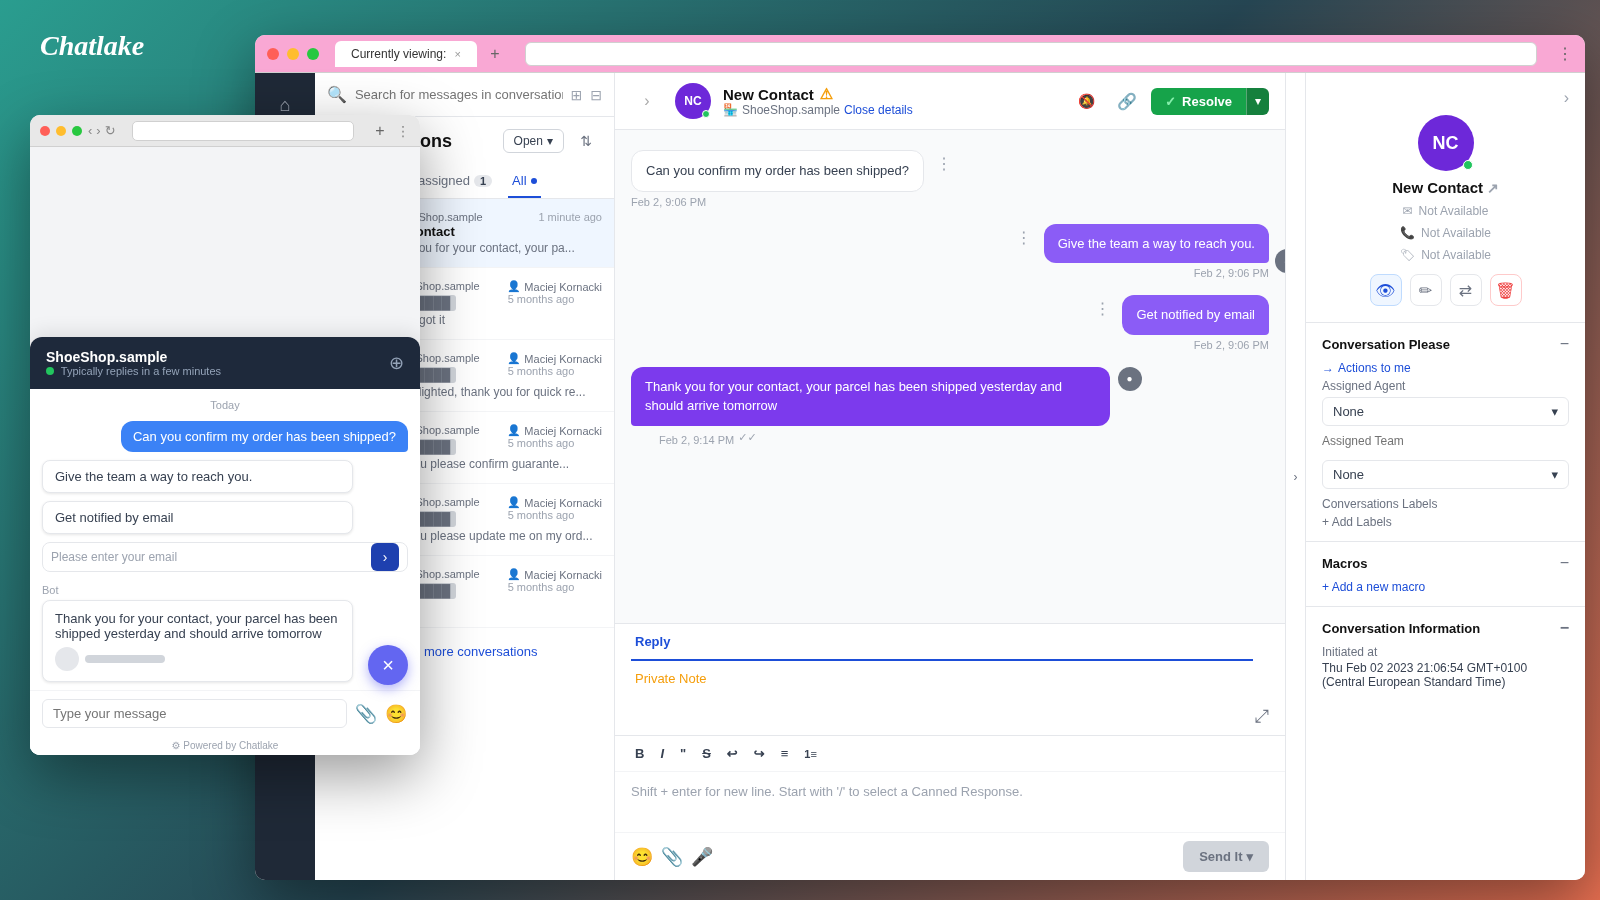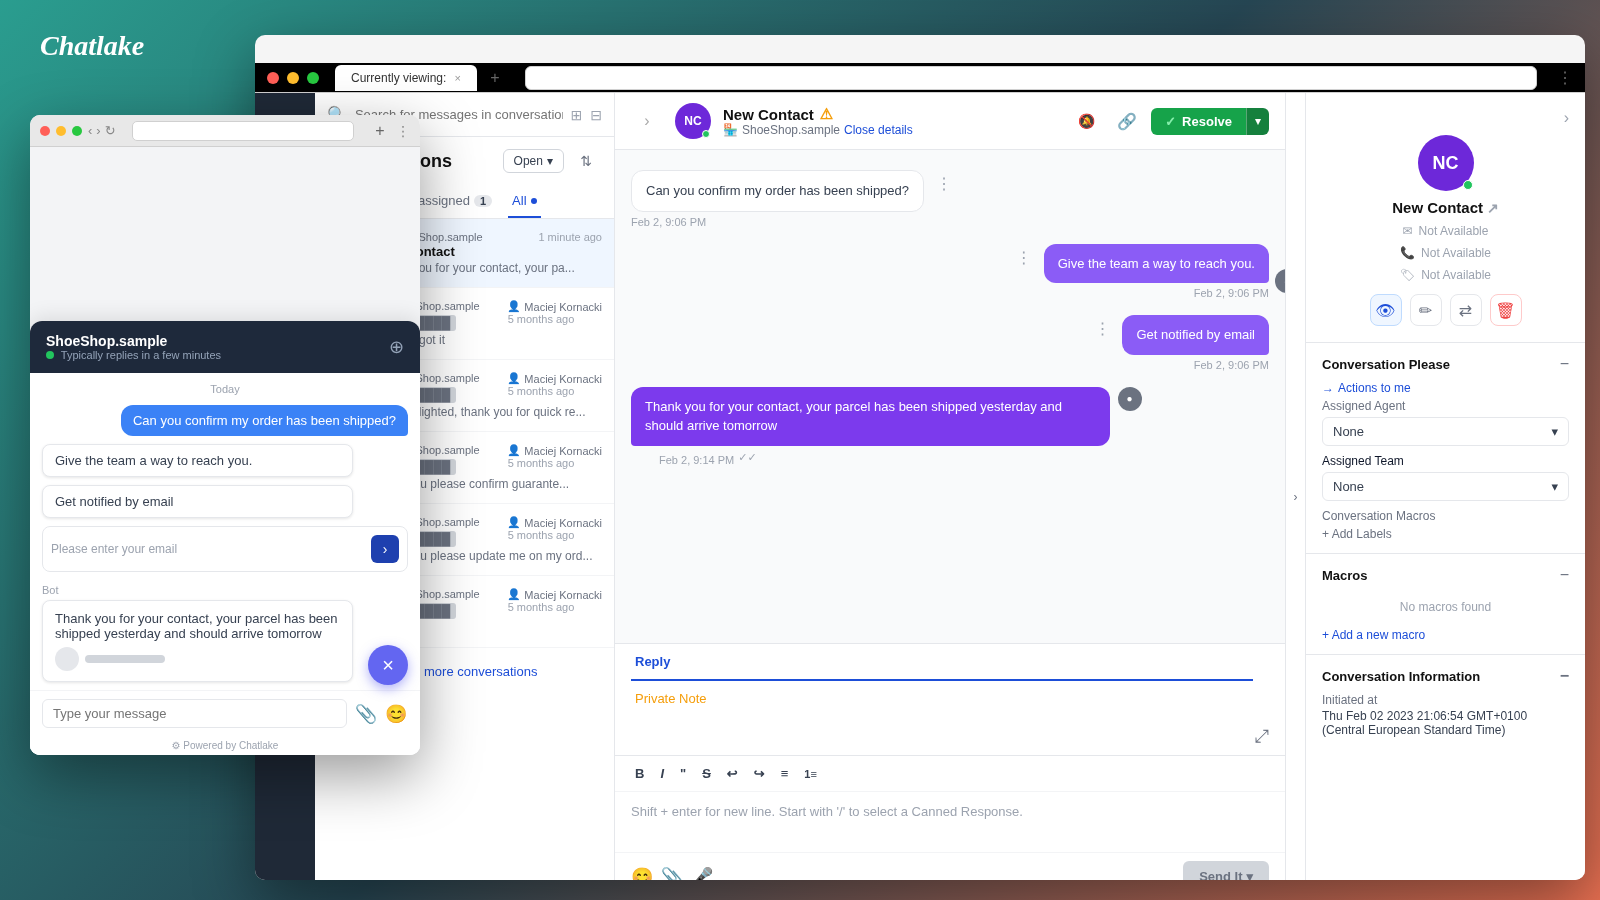--- a/index.html
+++ b/index.html
@@ -31,28 +31,27 @@
       left: 255px;
       right: 15px;
       bottom: 20px;
       background: #f5f5f5;
       border-radius: 10px;
       box-shadow: 0 20px 60px rgba(0,0,0,0.4);
       overflow: hidden;
     }
 
     .browser-titlebar {
-      background: #000000;
-      height: 30px;
+      background: #f9a8d4;
+      height: 38px;
       display: flex;
       align-items: center;
       padding: 0 12px;
       gap: 8px;
       border-bottom: 1px solid #d0d0d0;
-      margin-top: 28px;
     }
 
     .traffic-light { width: 12px; height: 12px; border-radius: 50%; }
     .tl-red { background: #ff5f57; }
     .tl-yellow { background: #ffbd2e; }
     .tl-green { background: #28c840; }
 
     .browser-url {
       flex: 1;
       background: white;
@@ -806,21 +805,21 @@
       font-size: 13px;
       border: 1px solid #e5e7eb;
       box-shadow: 0 1px 3px rgba(0,0,0,0.1);
       max-width: 85%;
     }
 
     .email-input-area {
       background: white;
       border: 1px solid #e5e7eb;
       border-radius: 8px;
-      padding: 8px 8px;
+      padding: 0 8px;
       display: flex;
       align-items: center;
       gap: 8px;
       margin: 0 12px 8px;
     }
 
     .email-placeholder { flex: 1; font-size: 12px; color: #9ca3af; }
     .email-send-btn {
       background: #1e40af;
       color: white;
@@ -1369,36 +1368,35 @@
           <span>→</span>
           <span>Actions to me</span>
         </div>
 
         <div style="font-size:12px;color:#6b7280;margin-bottom:4px;">Assigned Agent</div>
         <div class="assign-select">
           <span>None</span>
           <span>▾</span>
         </div>
 
-        <div style="font-size:12px;color:#0f172a;margin-bottom:4px;">Assigned Team</div>
+        <div style="font-size:12px;color:#737373;margin-bottom:12px;">Assigned Team</div>
         <div class="assign-select">
           <span>None</span>
           <span>▾</span>
         </div>
 
-        <div style="font-size:12px;color:#6b7280;margin-bottom:4px;">Conversation Macros</div>
+        <div style="font-size:12px;color:#6b7280;margin-bottom:4px;">Conversations Labels</div>
         <div class="add-label">+ Add Labels</div>
       </div>
 
       <div class="sidebar-section macros-section">
         <div class="sidebar-section-header">
           <span class="sidebar-section-title">Macros</span>
           <span class="section-collapse">−</span>
         </div>
-        <div class="no-macros">No macros found</div>
         <div class="add-macro">+ Add a new macro</div>
       </div>
 
       <div class="conv-info-section">
         <div class="conv-info-title">
           <span>Conversation Information</span>
           <span class="section-collapse">−</span>
         </div>
         <div class="initiated-label">Initiated at</div>
         <div class="initiated-value">Thu Feb 02 2023 21:06:54 GMT+0100 (Central European Standard Time)</div>

